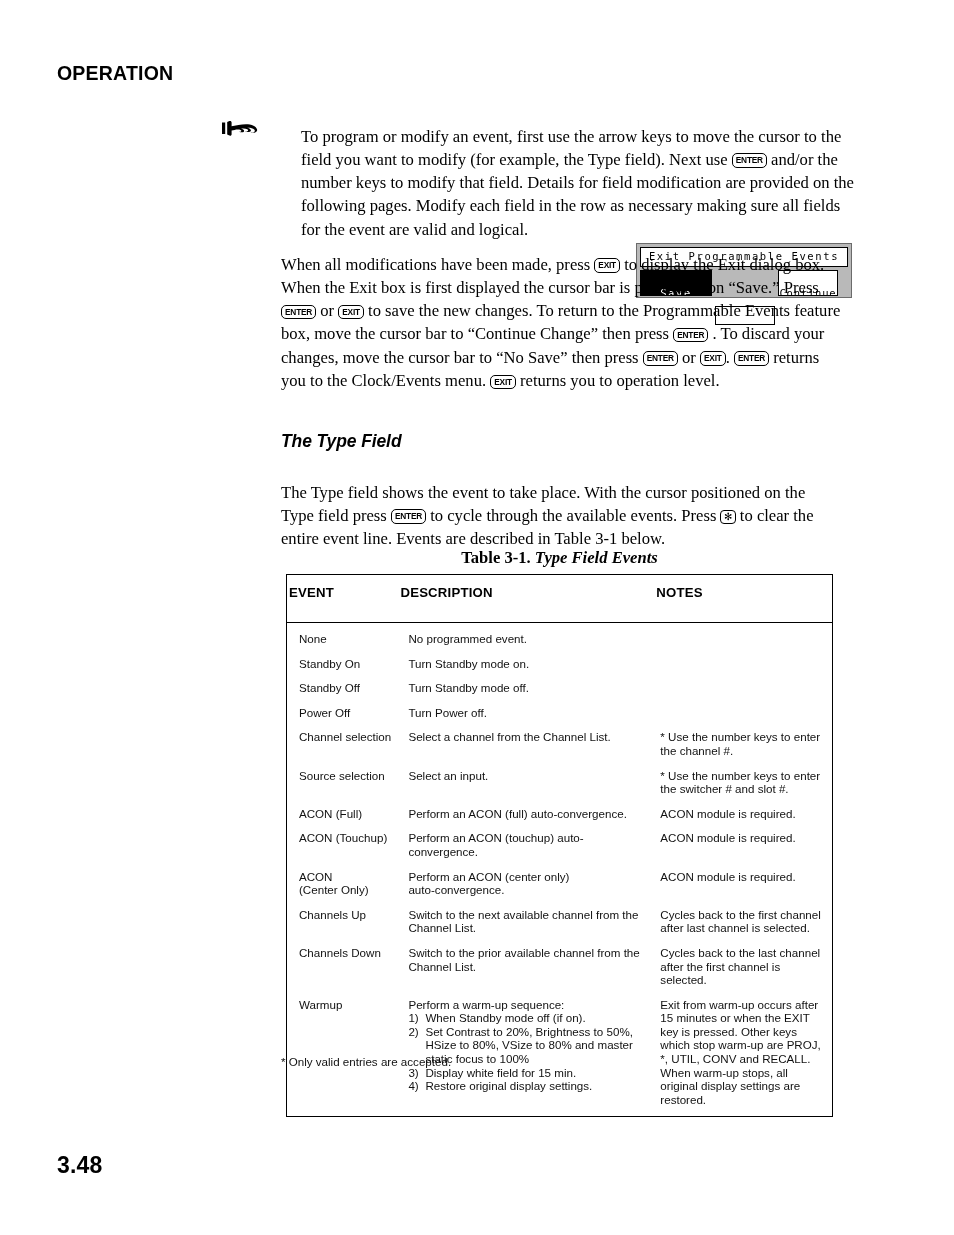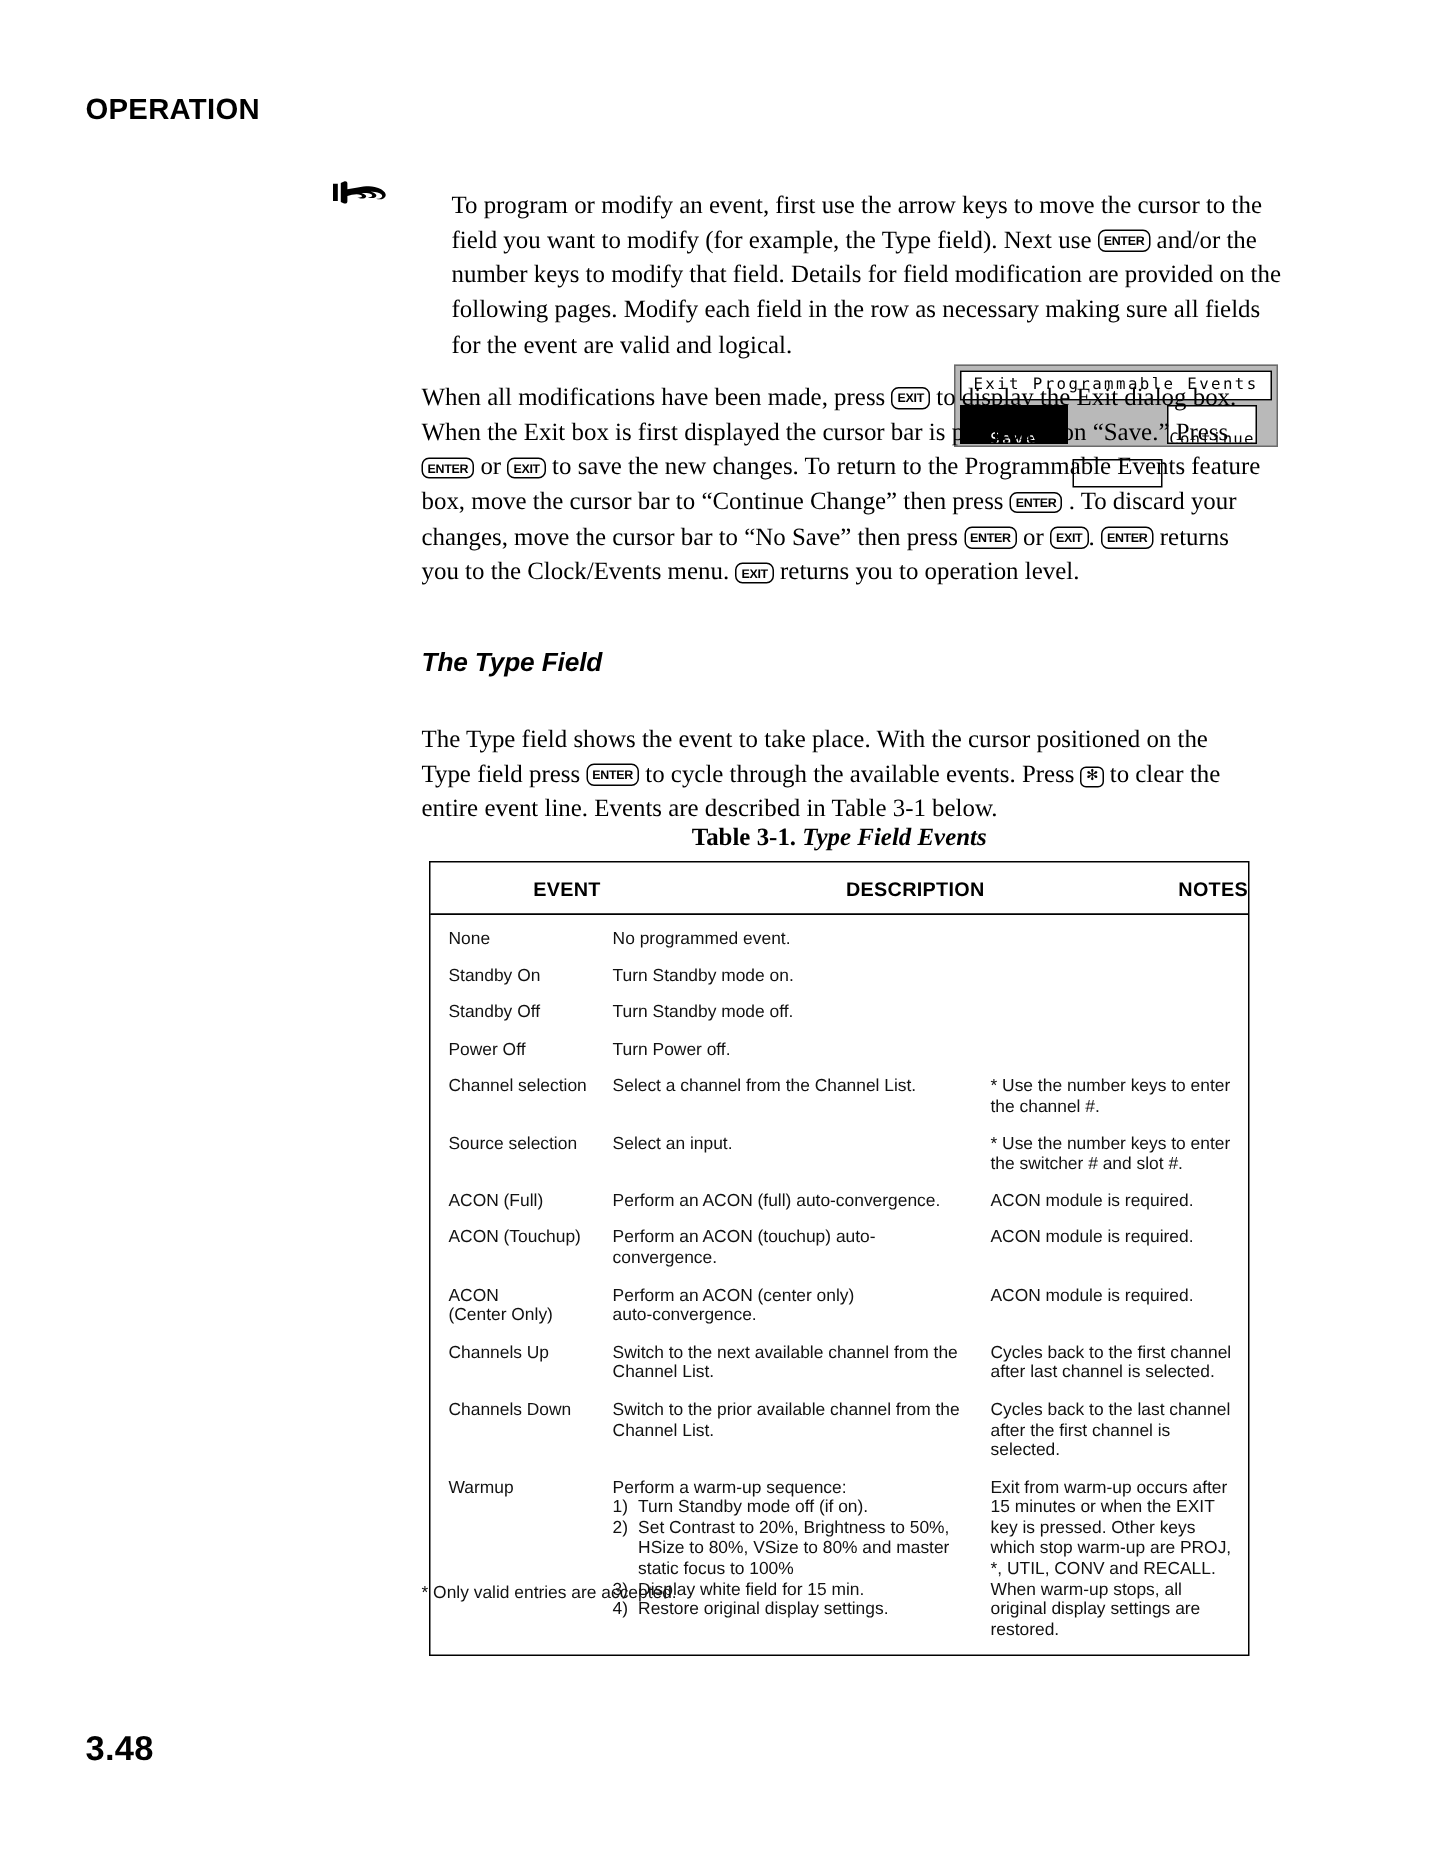--- a/index.html
+++ b/index.html
@@ -222,22 +222,22 @@
     font-family: "Liberation Sans", "DejaVu Sans", sans-serif;
   }
   #events-table col.c-event { width: 113px; }
   #events-table col.c-desc  { width: 255px; }
   #events-table col.c-notes { width: 175px; }
 
   #events-table thead th {
     font-size: 13.2px;
     font-weight: bold;
     letter-spacing: 0.2px;
-    text-align: right;
-    padding: 10px 0 9px 0;
+    text-align: left;
+    padding: 10px 0 22px 0;
     border-bottom: 1.6px solid #000;
     color: #000;
   }
   #events-table thead th.h-event { padding-left: 2px; }
 
   #events-table tbody td {
     font-size: 11.6px;
     line-height: 13.6px;
     vertical-align: top;
     color: #111;
@@ -420,21 +420,21 @@
           <td class="t-desc">Switch to the prior available channel from the Channel List.</td>
           <td class="t-notes">Cycles back to the last channel after the first channel is selected.</td>
         </tr>
         <tr class="row-warmup">
           <td class="t-event">Warmup</td>
           <td class="t-desc">
             <div>Perform a warm-up sequence:</div>
             <ul class="sub-list">
               <li>
                 <span class="num">1)</span>
-                <span class="txt">Turn Standby mode off (if on).</span>
+                <span class="txt">When Standby mode off (if on).</span>
               </li>
               <li>
                 <span class="num">2)</span>
                 <span class="txt">Set Contrast to 20%, Brightness to 50%, HSize to 80%, VSize to 80% and master static focus to 100%</span>
               </li>
               <li>
                 <span class="num">3)</span>
                 <span class="txt">Display white field for 15 min.</span>
               </li>
               <li>

